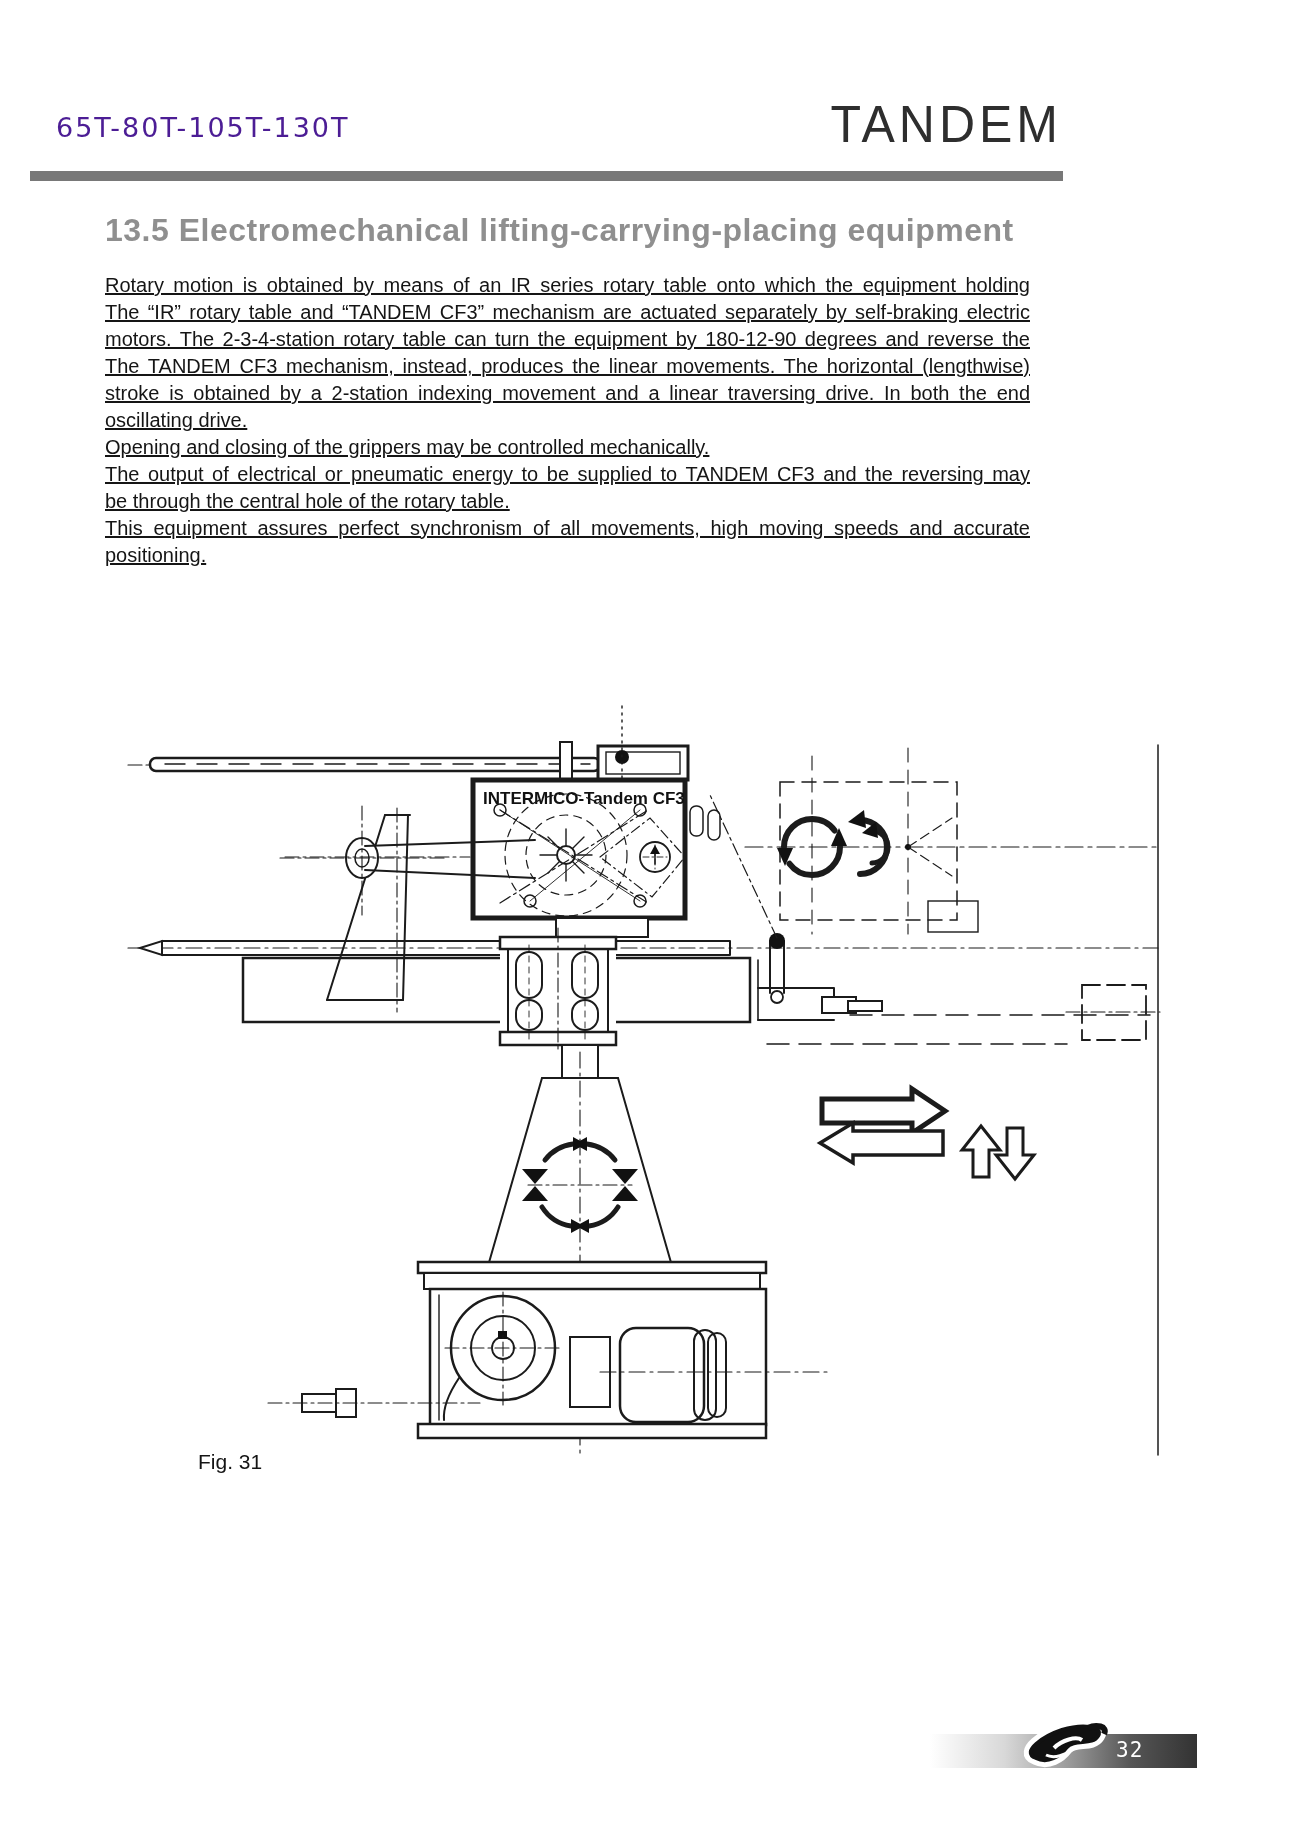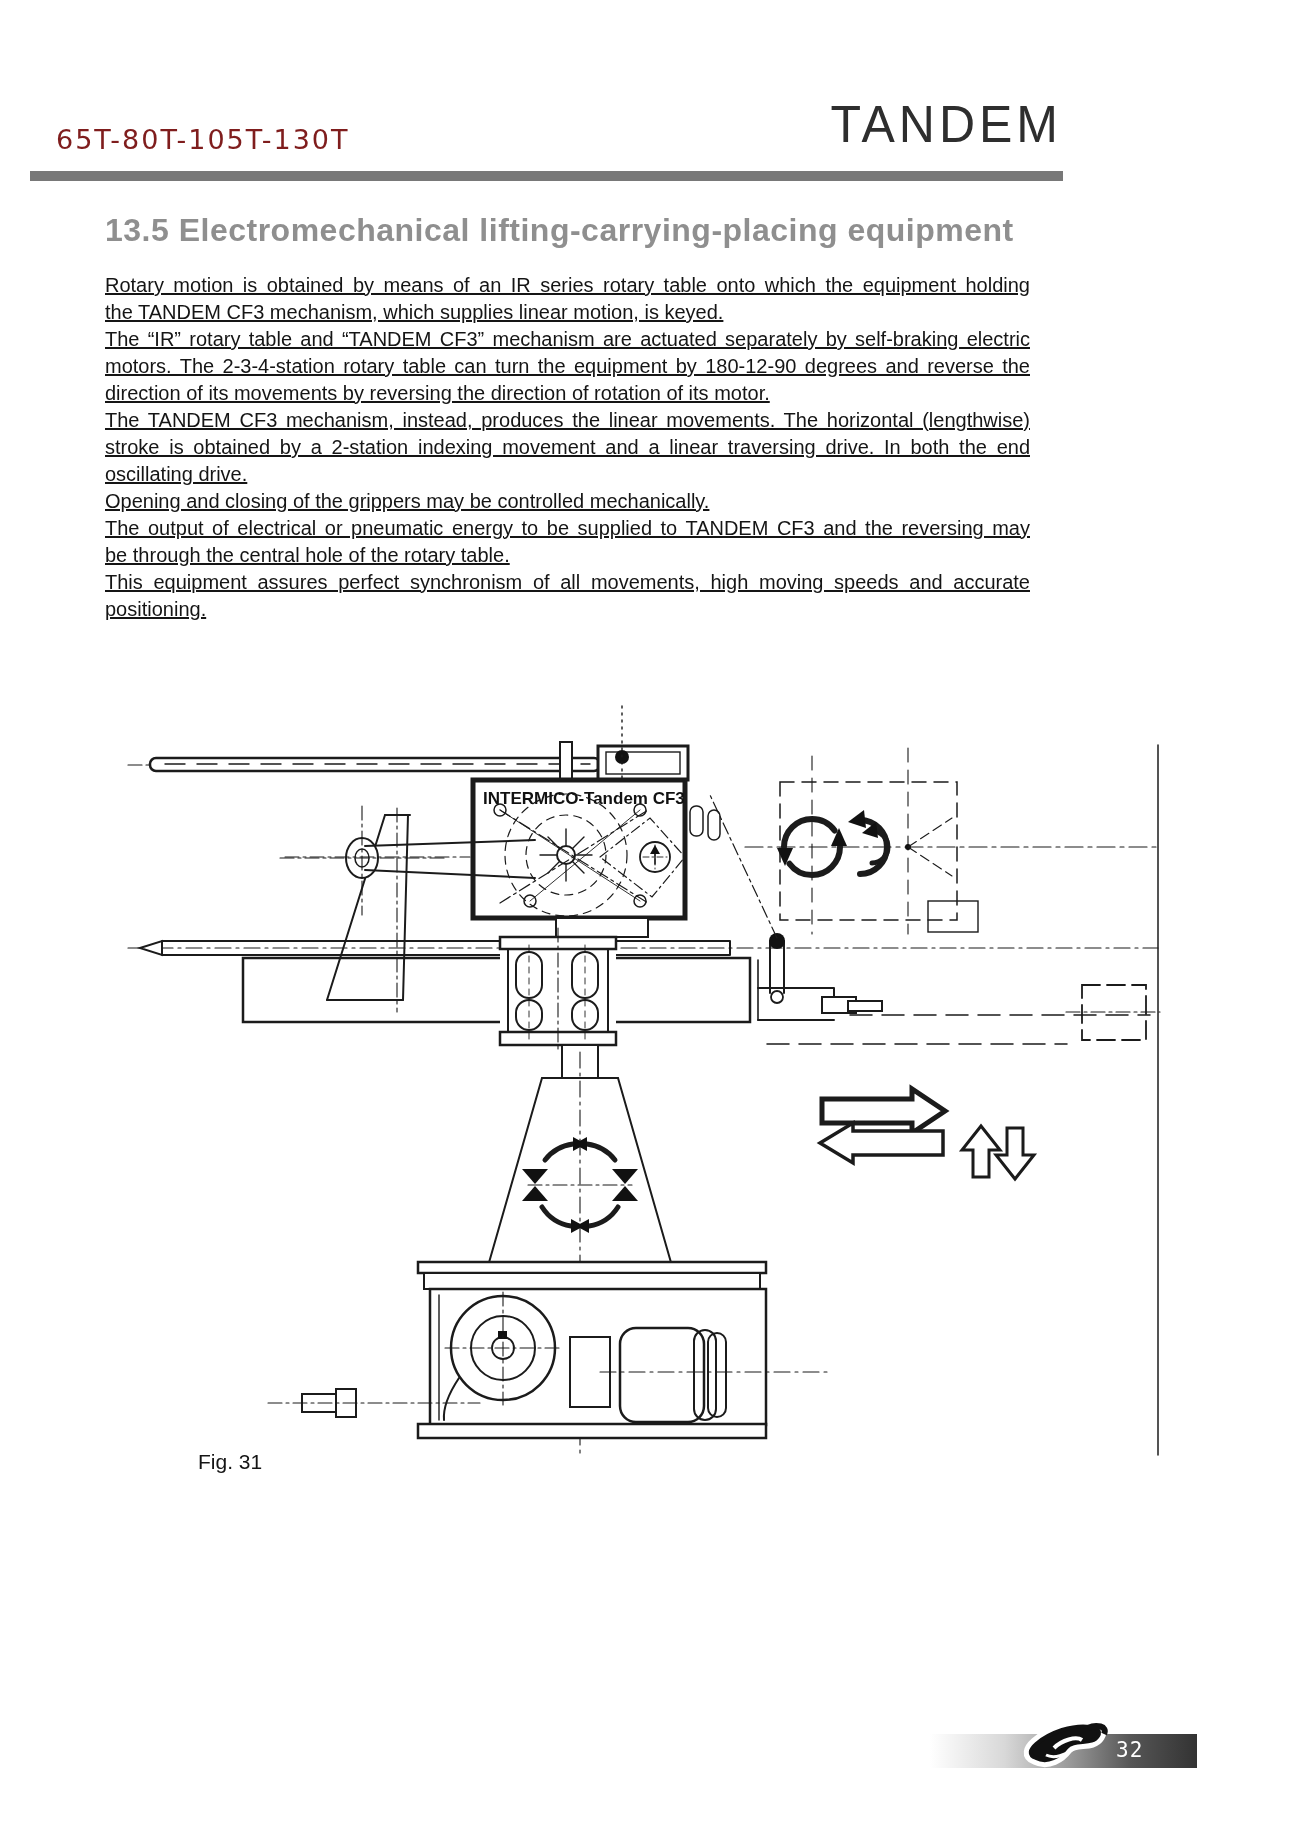--- a/index.html
+++ b/index.html
@@ -2,22 +2,22 @@
 <html><head>
 <meta charset="utf-8">
 <style>
   html,body{margin:0;padding:0;background:#ffffff;}
   .page{
     position:relative;width:1290px;height:1825px;background:#ffffff;overflow:hidden;
     font-family:"Liberation Sans", sans-serif;color:#1a1a1a;
   }
   
   .model-range{
-    position:absolute;left:56px;top:124px;font-size:27px;letter-spacing:2px;
-    color:#7f1d1d;font-family:"DejaVu Sans", sans-serif;
+    position:absolute;left:56px;top:112px;font-size:27px;letter-spacing:2px;
+    color:#4c1d95;font-family:"DejaVu Sans", sans-serif;
   }
   .brand{
     position:absolute;right:228px;top:96px;font-size:50px;letter-spacing:4px;
     color:#2e2e2e;font-weight:400;font-family:"Liberation Sans", sans-serif;
     transform:scaleY(1.02);
   }
   .header-rule{position:absolute;left:30px;top:171px;width:1033px;height:10px;background:#787878;}
   
   .section-title{
     position:absolute;left:105px;top:212px;font-size:32px;font-weight:bold;
@@ -47,24 +47,22 @@
 <div class="page">
 
   <div class="model-range">65T-80T-105T-130T</div>
   <div class="brand">TANDEM</div>
   <div class="header-rule"></div>
 
   <div class="section-title">13.5 Electromechanical lifting-carrying-placing equipment</div>
 
   <div class="body-text" id="body-lines">
       <div class="line j">Rotary motion is obtained by means of an IR series rotary table onto which the equipment holding</div>
-      <div class="line">the TANDEM CF3 mechanism, which supplies linear motion, is keyed.</div>
       <div class="line j">The “IR” rotary table and “TANDEM CF3” mechanism are actuated separately by self-braking electric</div>
       <div class="line j">motors. The 2-3-4-station rotary table can turn the equipment by 180-12-90 degrees and reverse the</div>
-      <div class="line">direction of its movements by reversing the direction of rotation of its motor.</div>
       <div class="line j">The TANDEM CF3 mechanism, instead, produces the linear movements. The horizontal (lengthwise)</div>
       <div class="line j">stroke is obtained by a 2-station indexing movement and a linear traversing drive. In both the end</div>
       <div class="line">oscillating drive.</div>
       <div class="line">Opening and closing of the grippers may be controlled mechanically.</div>
       <div class="line j">The output of electrical or pneumatic energy to be supplied to TANDEM CF3 and the reversing may</div>
       <div class="line">be through the central hole of the rotary table.</div>
       <div class="line j">This equipment assures perfect synchronism of all movements, high moving speeds and accurate</div>
       <div class="line">positioning.</div>
     </div>
 

